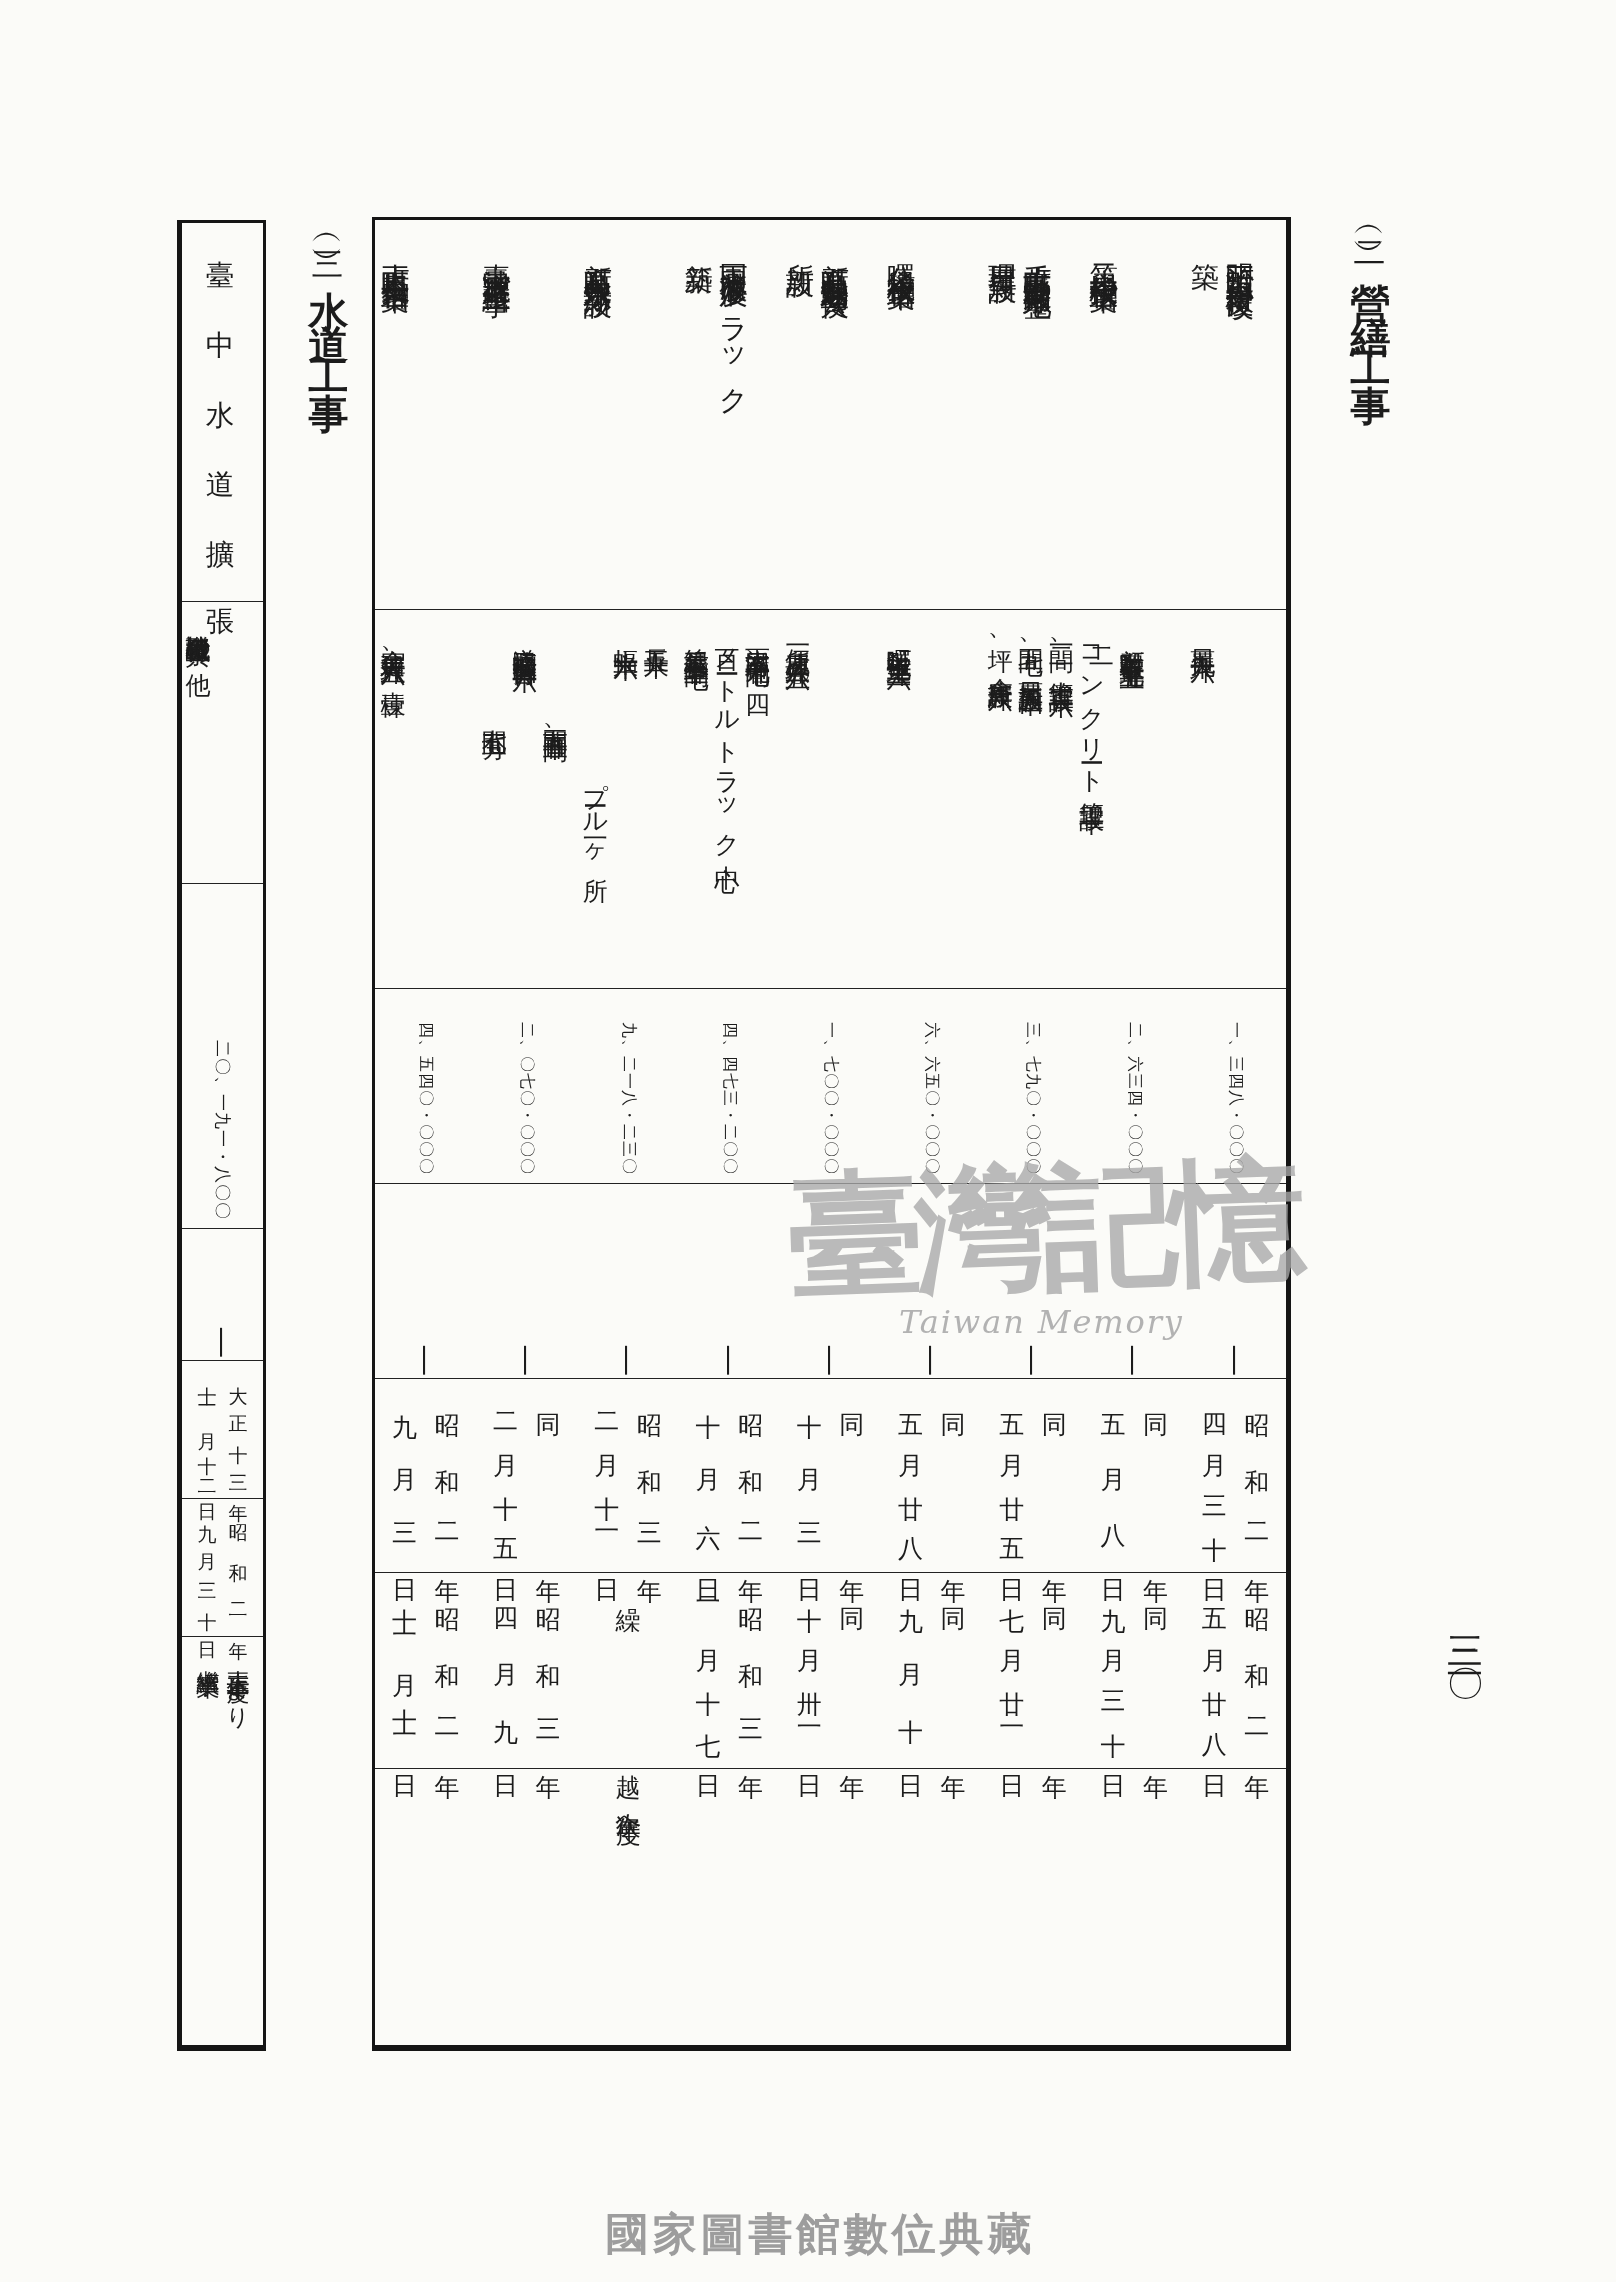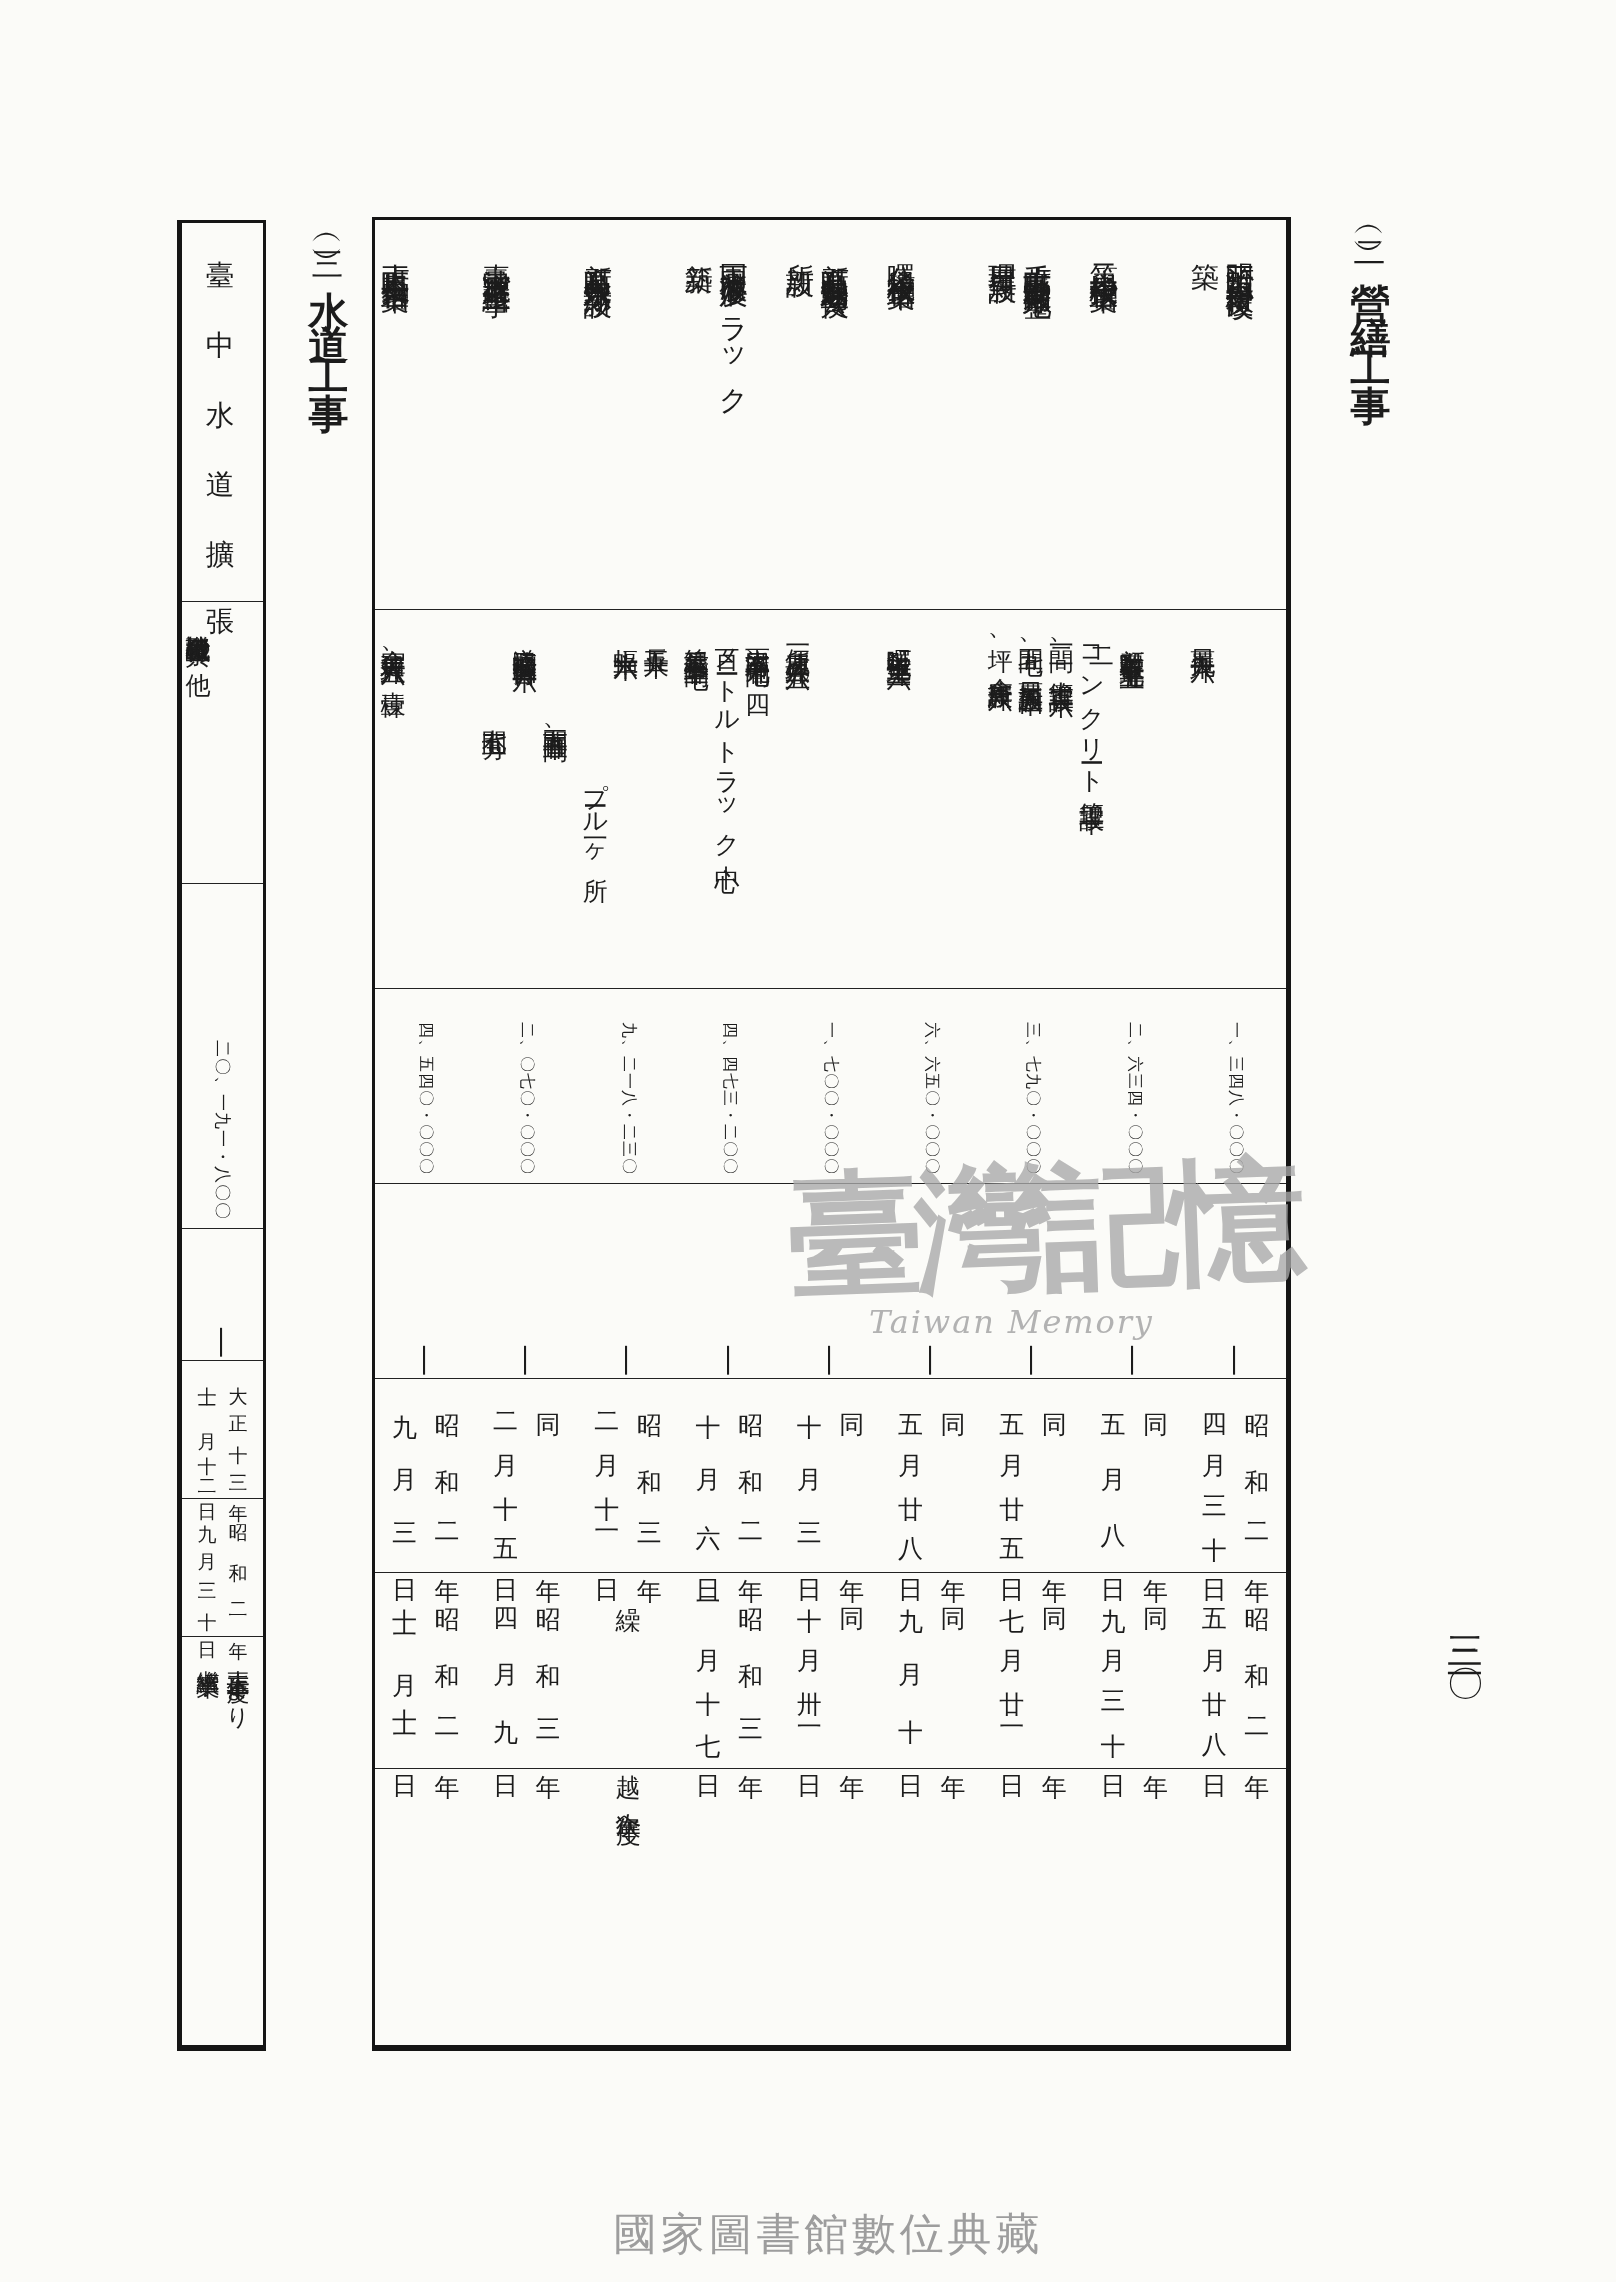--- a/index.html
+++ b/index.html
@@ -19,33 +19,33 @@
   #heading-suido{left:288px;top:223px;width:68px;}
 
   
   #page-number{
     position:absolute;left:1440px;top:1609px;writing-mode:vertical-rl;
     font-size:36px;letter-spacing:15px;
   }
   #footer-caption{
     position:absolute;left:605px;top:2205px;
     font-family:"Liberation Sans","DejaVu Sans",sans-serif;
-    font-size:44px;font-weight:normal;letter-spacing:3.8px;color:#9d9d9d;margin-left:8px;
+    font-size:44px;font-weight:bold;letter-spacing:3.8px;color:#9d9d9d;
   }
   #watermark{
     position:absolute;left:788px;top:1138px;width:533px;pointer-events:none;z-index:5;
   }
   #watermark .wm-main{
     font-family:"DejaVu Serif",serif;font-size:135px;font-weight:bold;
     color:#a9a9a9;opacity:.78;letter-spacing:-7.6px;white-space:nowrap;
     transform:rotate(-2deg);display:block;
   }
   #watermark .wm-sub{
     font-family:"DejaVu Serif",serif;font-style:italic;font-size:32px;
-    color:#b2b2b2;display:block;margin:-17px 0 0 81px;letter-spacing:1.9px;
+    color:#b2b2b2;display:block;margin:-17px 0 0 111px;letter-spacing:1.9px;
   }
 
   
   .sheet{position:absolute;box-sizing:border-box;border:3.8px solid #151515;background:transparent;}
   #main-table{left:372px;top:217px;width:919px;height:1834px;border-right-width:5.7px;border-bottom-width:6.7px;}
   #side-table{left:177px;top:220px;width:89px;height:1831px;border-left-width:5.7px;border-bottom-width:6.7px;}
 
   .trow{box-sizing:border-box;border-bottom:1.9px solid #222;display:flex;flex-direction:row-reverse;}
   .trow:last-child{border-bottom:none;}
   .cell{flex:1 1 0;box-sizing:border-box;position:relative;min-width:0;}

